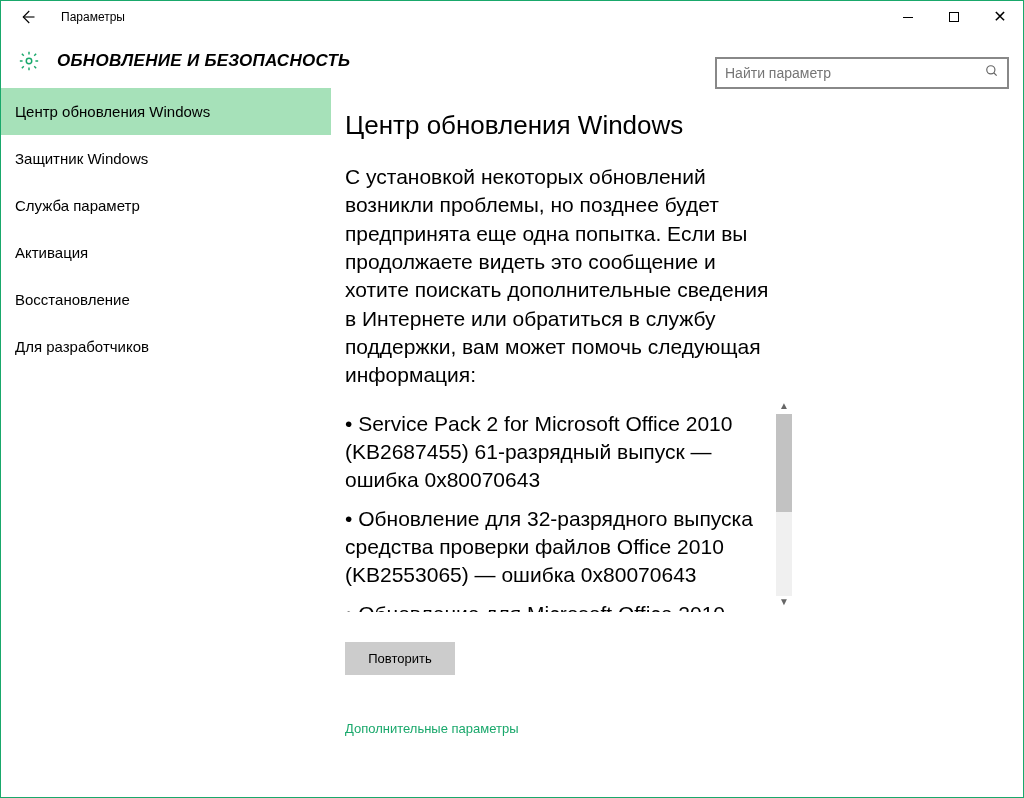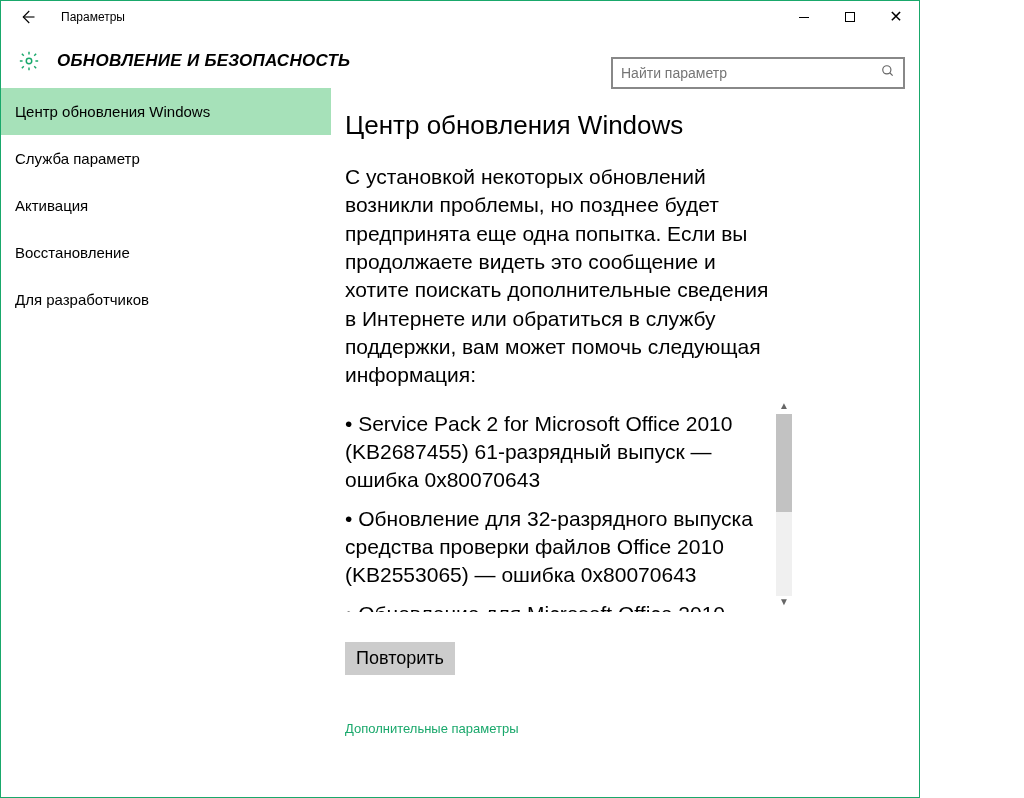--- a/index.html
+++ b/index.html
@@ -1,18 +1,18 @@
 <!DOCTYPE html>
 <html><head>
 <meta charset="utf-8">
 <style>
 * { margin: 0; padding: 0; box-sizing: border-box; font-family: "Segoe UI", Tahoma, sans-serif; }
 html, body { width: 1024px; height: 798px; overflow: hidden; }
 .window {
-  width: 920px; height: 798px;
+  width: 1024px; height: 798px;
   border: 1px solid #19a86b;
   background: #ffffff;
   display: flex; flex-direction: column;
 }
 .titlebar {
   height: 32px; display: flex; align-items: center;
   padding-left: 10px;
 }
 .titlebar .back {
   width: 32px; height: 32px; display:flex; align-items:center; justify-content:center;
@@ -62,21 +62,21 @@
 .status-text { width: 430px; font-size: 21px; line-height: 1.35; }
 .status-intro { margin-bottom: 10px; }
 .bullet { margin-top: 10px; }
 .bullet::before { content:"• "; }
 .scrollbar { margin-left: 0px; width: 18px; display:flex; flex-direction:column; align-items:center; padding-top:2px; padding-bottom:2px; height: 214px; align-self: flex-end;}
 .scrollbar .arrow { font-size:10px; color:#666; height:14px;}
 .scrollbar .track { flex:1; width:16px; background:#f0f0f0; position:relative; }
 .scrollbar .thumb { position:absolute; top:0; left:0; width:16px; height:98px; background:#c2c2c2; }
 .retry-btn {
   margin-top: 30px; width: 110px; height: 33px;
-  background:#cccccc; border:none; font-size:18px; cursor: default;
+  background:#cccccc; border:none; font-size:13px; cursor: default;
   text-align:center;
 }
 .adv-link { margin-top: 46px; color:#19a86b; font-size:13px; cursor: default; }
 .clip { overflow: hidden; max-height: 212px; }
 </style>
 </head>
 <body>
 
 <div class="window">
 
@@ -119,20 +119,23 @@
       </span>
     </div>
   </div>
 
   <div class="body">
     <div class="sidebar">
       <div class="item active">
           <span>Центр обновления Windows</span>
         </div>
       <div class="item">
+          <span>Защитник Windows</span>
+        </div>
+      <div class="item">
           <span>Служба параметр</span>
         </div>
       <div class="item">
           <span>Активация</span>
         </div>
       <div class="item">
           <span>Восстановление</span>
         </div>
       <div class="item">
           <span>Для разработчиков</span>

